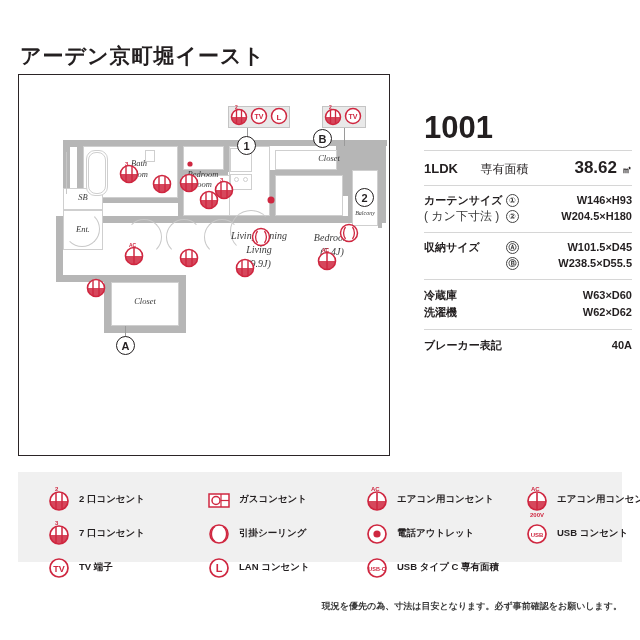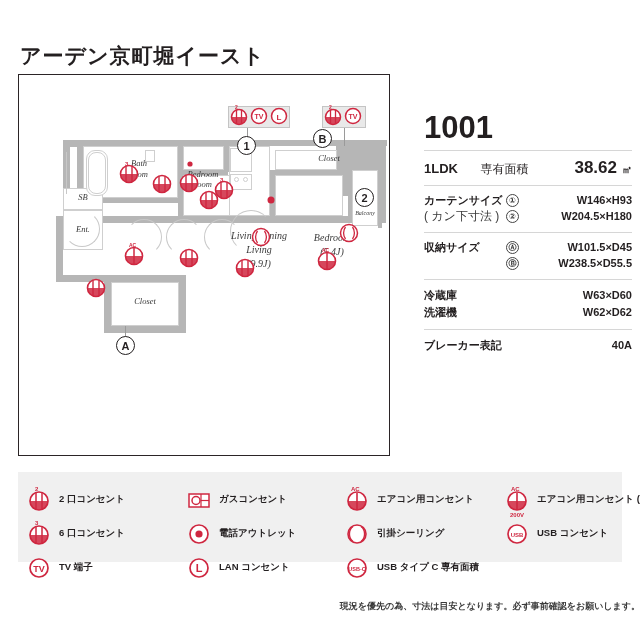--- a/index.html
+++ b/index.html
@@ -74,30 +74,30 @@
     width:13px;height:13px;border:1px solid #444;border-radius:50%;
     font-size:8px;display:inline-flex;align-items:center;justify-content:center;
     flex:none;box-sizing:border-box;margin-right:4px;color:#333;
   }
   .spec-val{margin-left:auto;white-space:nowrap;}
   .spec-simple{display:flex;justify-content:space-between;font-size:11px;font-weight:bold;line-height:1.6;}
 
   
   .legend{
     position:absolute;left:18px;top:472px;width:604px;height:90px;
-    background:#f0f0f0;box-sizing:border-box;padding:10px 8px;
+    background:#f0f0f0;box-sizing:border-box;padding:10px 28px;
   }
   .legend-grid{display:grid;grid-template-columns:160px 158px 160px auto;
     grid-auto-rows:34px;align-items:center;}
   .lg{display:flex;align-items:center;gap:7px;}
   .lg-ic{width:26px;height:30px;flex:none;position:relative;}
   .lg-tx{font-size:9.5px;font-weight:bold;color:#231f20;white-space:nowrap;}
 
   .footnote{
-    position:absolute;right:0;top:600px;font-size:9px;font-weight:bold;
+    position:absolute;right:18px;top:600px;font-size:9px;font-weight:bold;
     color:#3a3a3a;white-space:nowrap;
   }
 </style>
 </head>
 <body>
 
 <div class="page">
 
   <div class="title">アーデン京町堀イースト</div>
 
@@ -465,48 +465,48 @@
       <div class="lg">
         <span class="lg-ic">
           <svg width="26" height="30" viewBox="0 0 26 30">
               <text x="9" y="7" font-size="6" fill="#cf2740" font-weight="bold">3</text>
               <circle cx="13" cy="17" r="9" fill="#fff" stroke="#cf2740" stroke-width="1.7"></circle>
               <path d="M4 17 A9 9 0 0 0 22 17 Z" fill="#cf2740" opacity="0.85"></path>
               <line x1="10" y1="9" x2="10" y2="26" stroke="#cf2740" stroke-width="1.5"></line>
               <line x1="16" y1="9" x2="16" y2="26" stroke="#cf2740" stroke-width="1.5"></line>
             </svg>
         </span>
-        <span class="lg-tx">6 口コンセント</span>
-      </div>
-
-      <div class="lg">
-        <span class="lg-ic">
-          <svg width="26" height="30" viewBox="0 0 26 30">
-              <circle cx="13" cy="16" r="9" fill="#fff" stroke="#cf2740" stroke-width="1.7"></circle>
-              <circle cx="13" cy="16" r="3.6" fill="#cf2740"></circle>
-            </svg>
-        </span>
-        <span class="lg-tx">電話アウトレット</span>
+        <span class="lg-tx">7 口コンセント</span>
       </div>
 
       <div class="lg">
         <span class="lg-ic">
           <svg width="26" height="30" viewBox="0 0 26 30">
               <circle cx="13" cy="16" r="9" fill="#fff" stroke="#cf2740" stroke-width="1.6"></circle>
               <path d="M9 8.5 A8 9 0 0 0 9 23.5" fill="none" stroke="#cf2740" stroke-width="1.4"></path>
               <path d="M17 8.5 A8 9 0 0 1 17 23.5" fill="none" stroke="#cf2740" stroke-width="1.4"></path>
             </svg>
         </span>
         <span class="lg-tx">引掛シーリング</span>
       </div>
 
       <div class="lg">
         <span class="lg-ic">
           <svg width="26" height="30" viewBox="0 0 26 30">
               <circle cx="13" cy="16" r="9" fill="#fff" stroke="#cf2740" stroke-width="1.7"></circle>
+              <circle cx="13" cy="16" r="3.6" fill="#cf2740"></circle>
+            </svg>
+        </span>
+        <span class="lg-tx">電話アウトレット</span>
+      </div>
+
+      <div class="lg">
+        <span class="lg-ic">
+          <svg width="26" height="30" viewBox="0 0 26 30">
+              <circle cx="13" cy="16" r="9" fill="#fff" stroke="#cf2740" stroke-width="1.7"></circle>
               <text x="13" y="18.5" font-size="6" fill="#cf2740" font-weight="bold" text-anchor="middle">USB</text>
             </svg>
         </span>
         <span class="lg-tx">USB コンセント</span>
       </div>
 
       <div class="lg">
         <span class="lg-ic">
           <svg width="26" height="30" viewBox="0 0 26 30">
               <circle cx="13" cy="16" r="9" fill="#fff" stroke="#cf2740" stroke-width="1.7"></circle>

